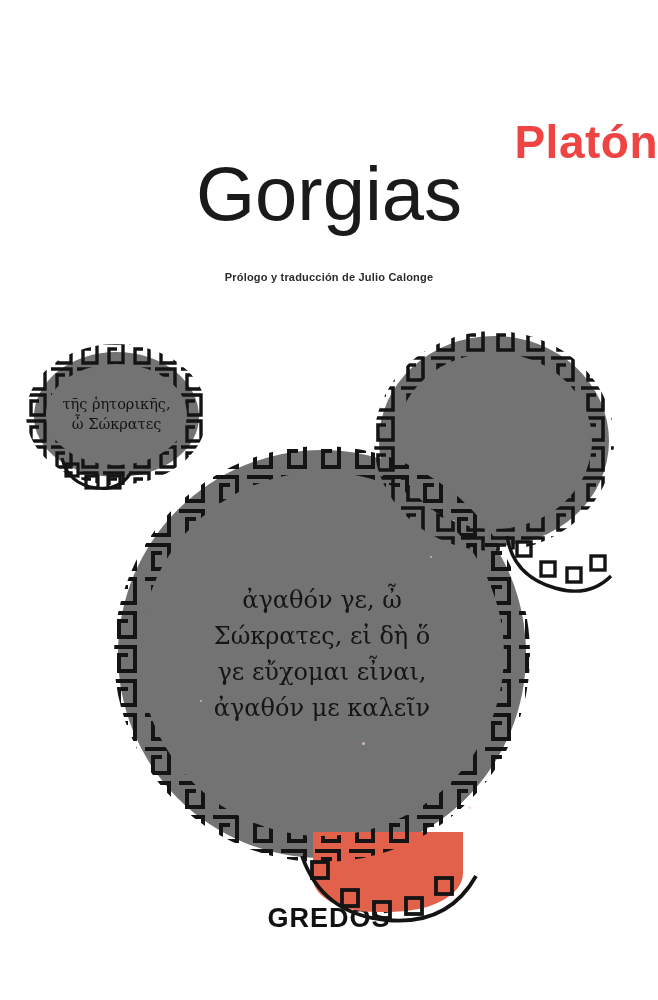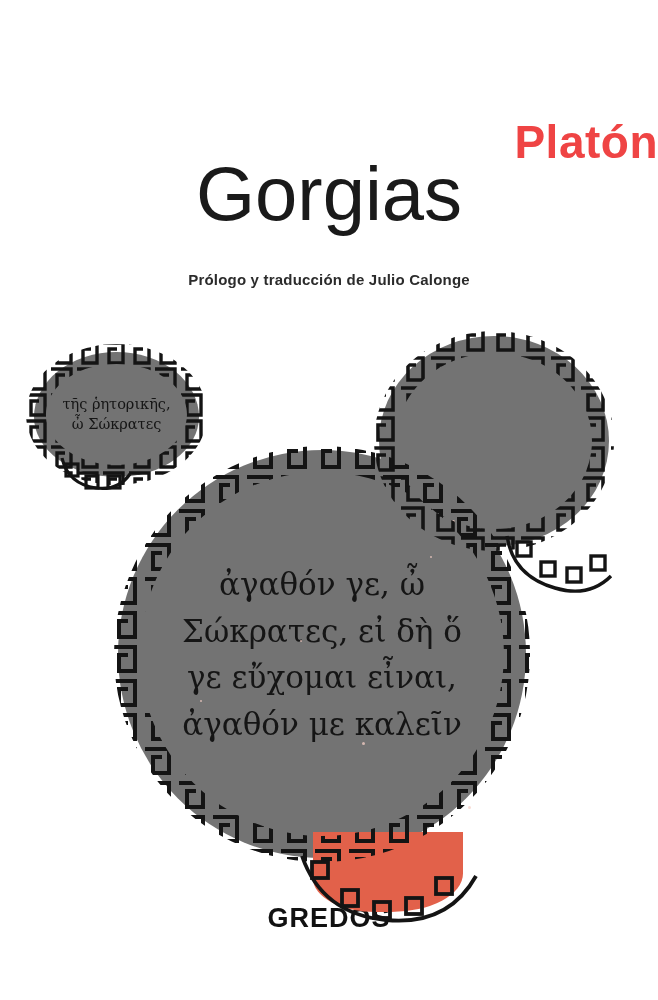--- a/index.html
+++ b/index.html
@@ -48,21 +48,21 @@
     font-family: "Liberation Sans", sans-serif;
   }
 
   .credit {
     position: absolute;
     top: 271px;
     left: 0;
     right: 0;
     text-align: center;
     color: #2b2b2b;
-    font-size: 15px;
+    font-size: 11px;
     font-weight: bold;
     letter-spacing: 0.2px;
   }
 
   .publisher {
     position: absolute;
     top: 903px;
     left: 0;
     right: 0;
     text-align: center;
@@ -129,21 +129,21 @@
     z-index: -1;
   }
 
   
   .bubble-main {
     left: 118px;
     top: 450px;
     width: 408px;
     height: 408px;
     border-radius: 50%;
-    font-size: 31px;
+    font-size: 24px;
     padding: 0 46px;
     line-height: 1.5;
     z-index: 3;
   }
   .bubble-main .tail {
     position: absolute;
     left: 195px;
     bottom: -54px;
     width: 150px;
     height: 80px;

